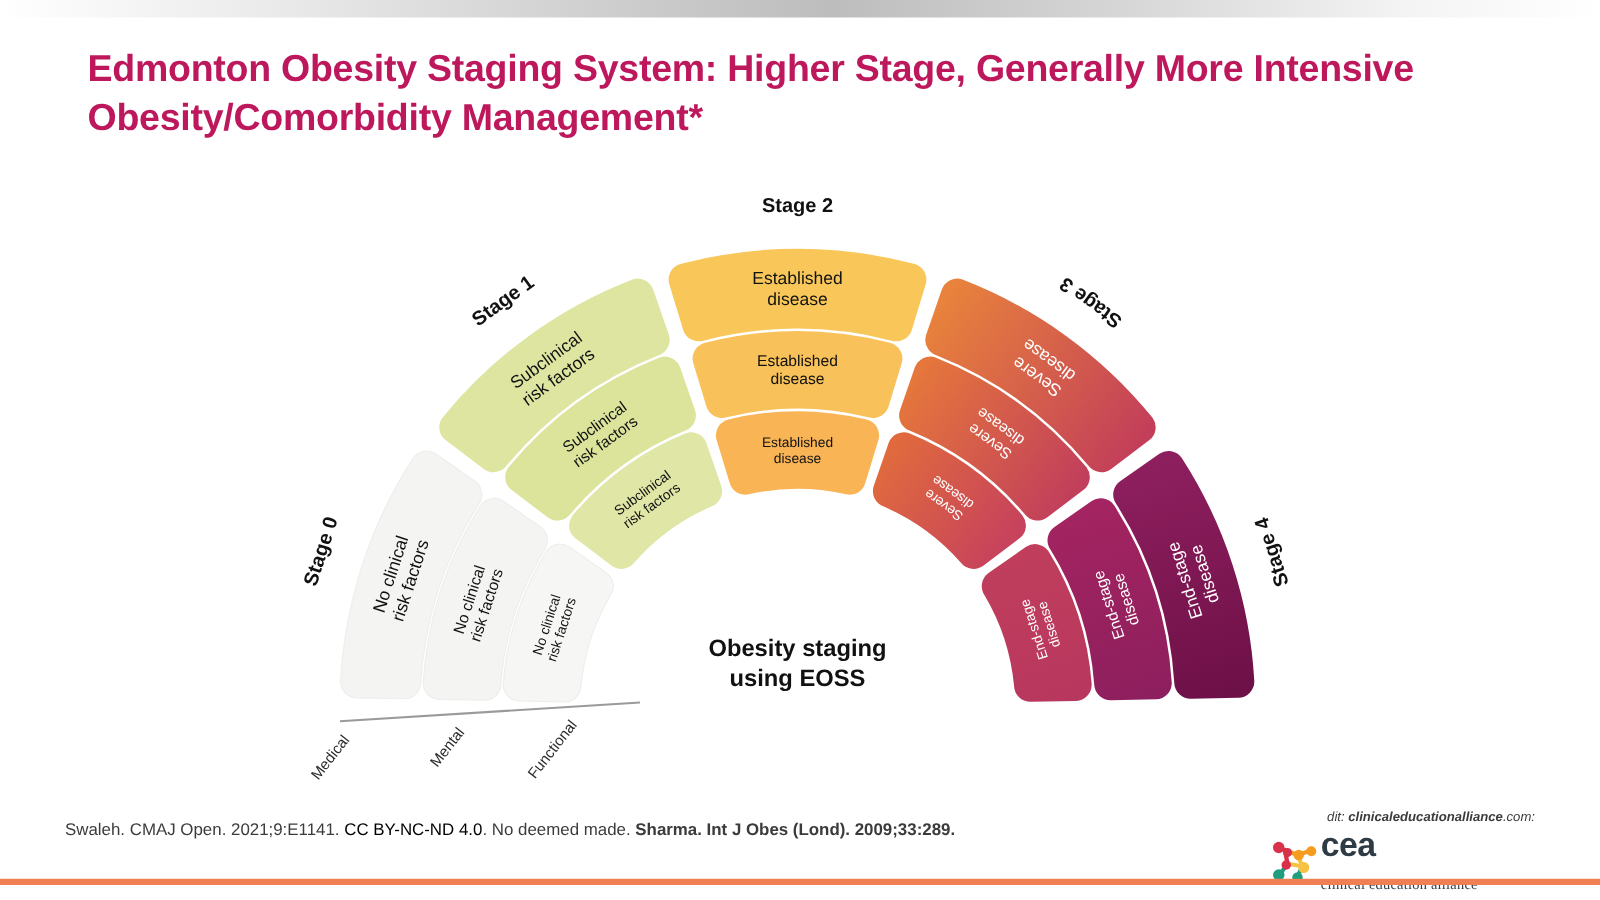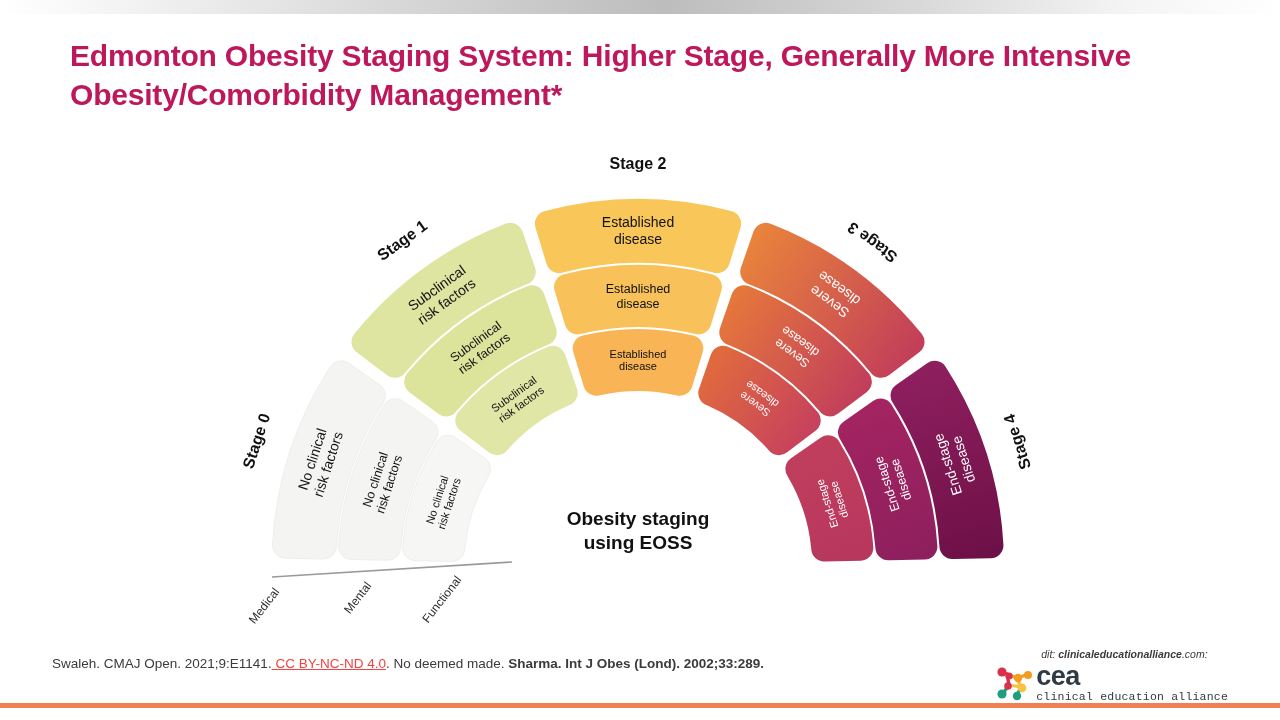--- a/index.html
+++ b/index.html
@@ -46,42 +46,42 @@
     font-family:"Liberation Sans", sans-serif;
     font-size:12px;fill:#2c2c2c;
     text-anchor:end;
   }
 
   #footnote{
     position:absolute;left:52px;top:654px;width:900px;
     font-size:13.5px;line-height:1.55;color:#3b3b3b;
     font-family:"Liberation Sans", sans-serif;
   }
-  #footnote .lic{color:#ef4444;text-decoration:underline;}
+  #footnote .lic{color:#000000;}
   #footnote .bold{font-weight:bold;}
 
   #credit{
     position:absolute;right:52px;top:648px;
     text-align:left;
   }
   #credit-line{
     font-size:10.5px;color:#3b3b3b;margin:0 0 3px 46px;
     font-family:"Liberation Sans", sans-serif;
     font-style:italic;
   }
   #credit-line .dom{font-weight:bold;}
   #logo-row{display:flex;align-items:center;gap:1px;}
   #logo-text{line-height:1;}
   #logo-cea{
     font-size:27px;font-weight:bold;color:#2f3b44;letter-spacing:-0.5px;
     font-family:"Liberation Sans", sans-serif;display:block;
   }
   #logo-sub{
-    font-size:11.5px;color:#2f3b44;letter-spacing:0.2px;display:block;margin-top:1px;
-    font-family:Liberation Mono, monospace;
+    font-size:11.5px;color:#2f3b44;letter-spacing:0.2px;display:block;margin-top:13px;
+    font-family:Liberation Serif, serif;
   }
 </style>
 </head>
 <body>
 
 <div id="topbar"></div>
 
 <div id="title">Edmonton Obesity Staging System: Higher Stage, Generally More Intensive Obesity/Comorbidity Management*</div>
 
 <div id="figure">
@@ -201,21 +201,21 @@
     <text class="axis-label" transform="translate(280,452) rotate(-52)">Medical</text>
         <text class="axis-label" transform="translate(372,446) rotate(-52)">Mental</text>
         <text class="axis-label" transform="translate(462,440) rotate(-52)">Functional</text>
       </g>
     <text class="center-label" x="638" y="385">Obesity staging</text>
     <text class="center-label" x="638" y="409">using EOSS</text>
   </svg>
 </div>
 
 <div id="footnote">
-  <div><span>Swaleh. CMAJ Open. 2021;9:E1141.</span><span class="lic"> CC BY-NC-ND 4.0</span><span>. No deemed made. </span><span class="bold">Sharma. Int J Obes (Lond). 2002;33:289.</span></div>
+  <div><span>Swaleh. CMAJ Open. 2021;9:E1141.</span><span class="lic"> CC BY-NC-ND 4.0</span><span>. No deemed made. </span><span class="bold">Sharma. Int J Obes (Lond). 2009;33:289.</span></div>
 </div>
 
 <div id="credit">
   <div id="credit-line"><span>dit: </span><span class="dom">clinicaleducationalliance</span><span>.com:</span></div>
   <div id="logo-row">
     <svg width="40" height="36" viewBox="0 0 40 36">
       <g stroke-linecap="round">
         <line x1="12" y1="9" x2="22" y2="13" stroke="#f59b1f" stroke-width="3.4"></line>
         <line x1="12" y1="9" x2="14" y2="20" stroke="#d9314a" stroke-width="3.4"></line>
         <line x1="22" y1="13" x2="31" y2="10" stroke="#f59b1f" stroke-width="3.4"></line>

